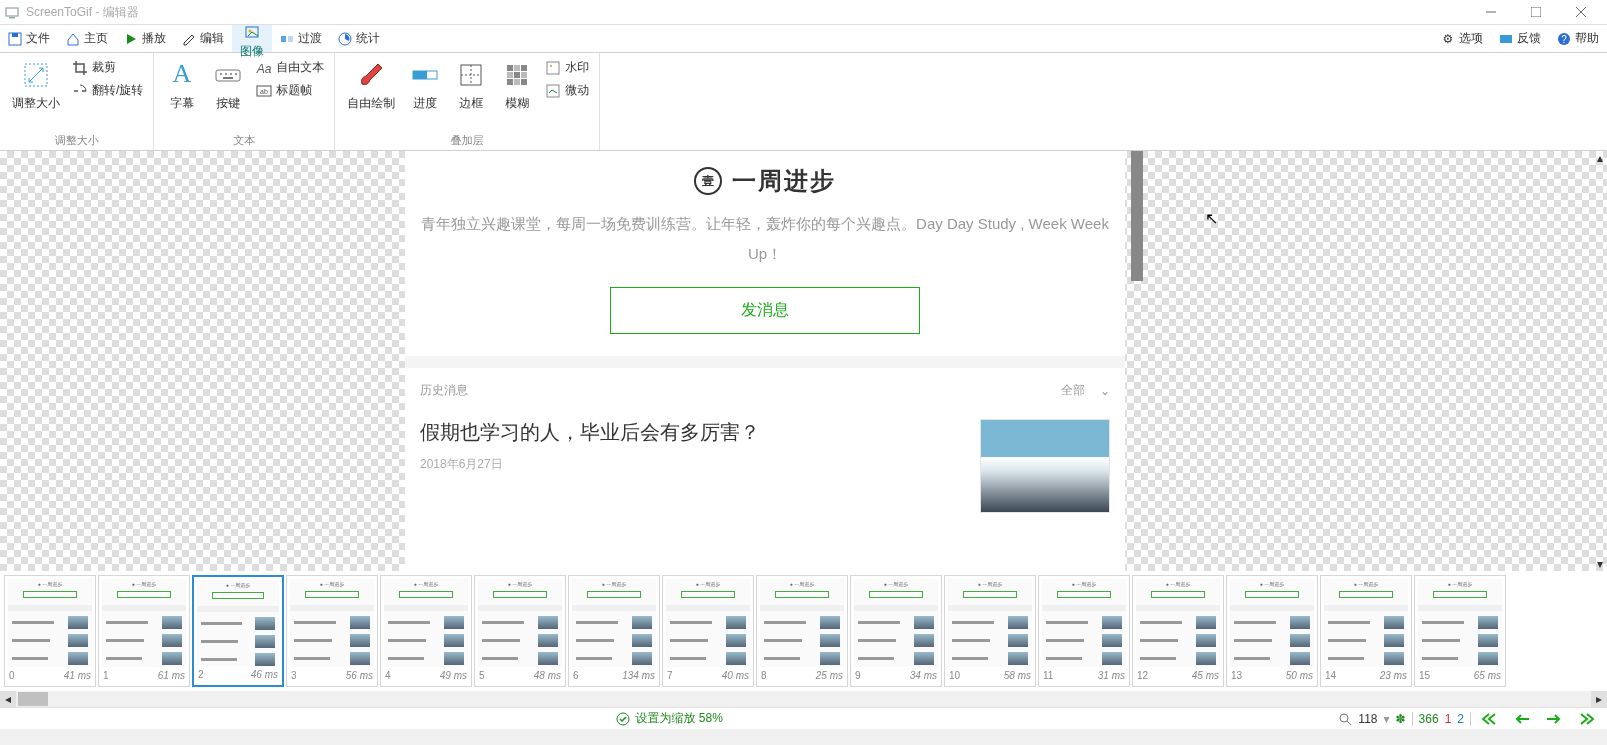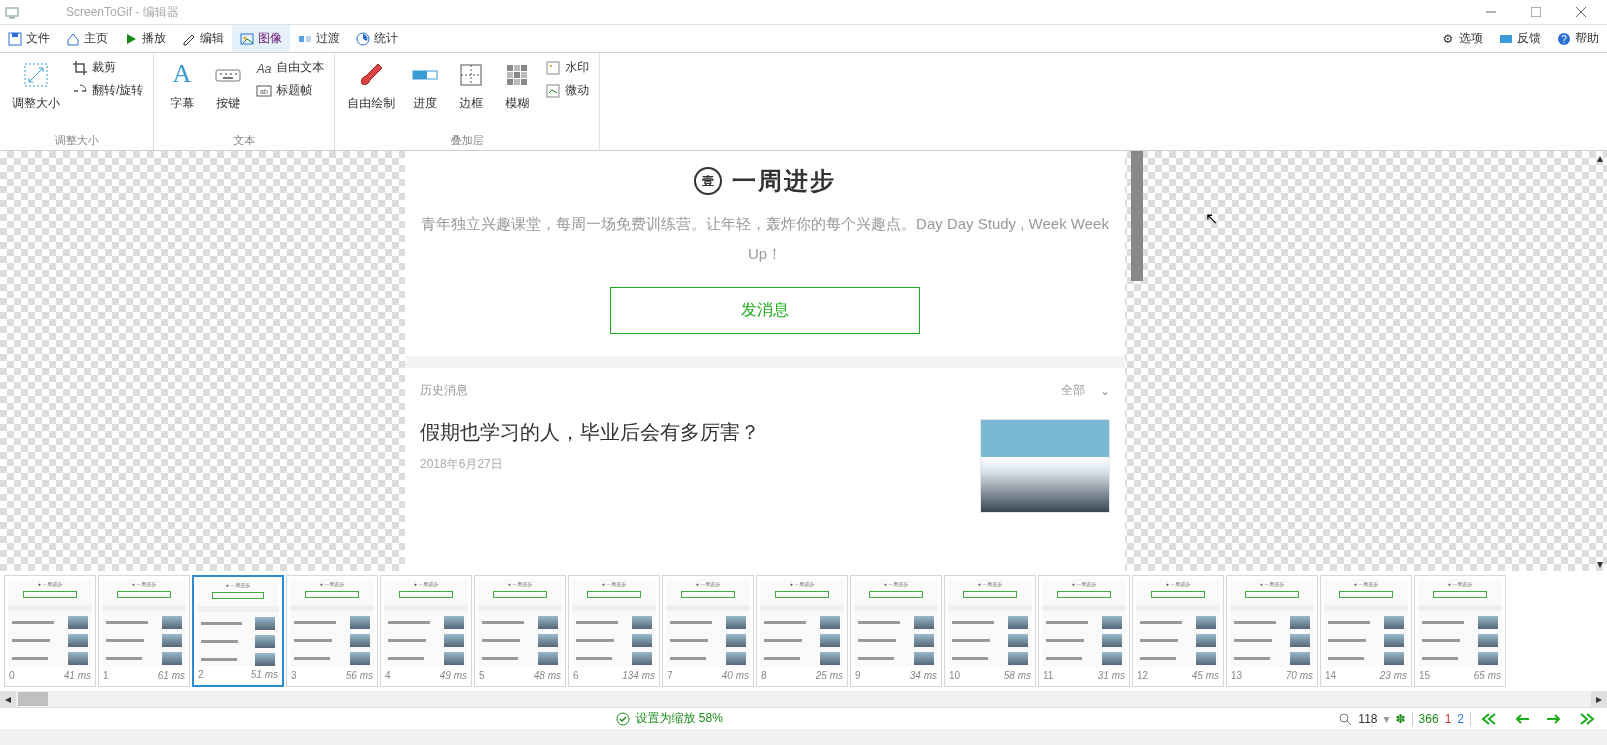--- a/index.html
+++ b/index.html
@@ -1,29 +1,29 @@
 <!DOCTYPE html>
 <html><head>
   <meta charset="utf-8">
   <style>
     * { margin: 0; padding: 0; box-sizing: border-box; }
     body { font-family: "Microsoft YaHei", "Segoe UI", sans-serif; font-size: 12px; background: #f0f0f0; color: #333; overflow: hidden; width: 1607px; height: 745px; }
     
     
     .titlebar { height: 25px; background: #fff; display: flex; align-items: center; padding: 0 4px; border-bottom: 1px solid #e0e0e0; }
     .titlebar .logo { width: 16px; height: 16px; margin-right: 6px; display: inline-flex; align-items: center; }
-    .titlebar .title { color: #aaa; font-size: 12px; margin-left: 40px; }
+    .titlebar .title { color: #aaa; font-size: 12px; }
     .titlebar .spacer { flex: 1; }
     .win-btn { width: 45px; height: 25px; display: inline-flex; align-items: center; justify-content: center; color: #666; cursor: pointer; }
     
     
     .menubar { height: 28px; background: #fff; display: flex; align-items: stretch; border-bottom: 1px solid #d0d0d0; }
     .menu-item { display: inline-flex; align-items: center; padding: 0 8px; cursor: pointer; gap: 4px; }
     .menu-item .micon { width: 14px; height: 14px; display: inline-flex; align-items: center; justify-content: center; }
-    .menu-item.active { background: #e5f1fb; color: #701a75; }
+    .menu-item.active { background: #e5f1fb; color: #0f766e; flex-direction: column; }
     .menu-right { margin-left: auto; display: flex; }
     
     
     .ribbon { height: 98px; background: #fff; display: flex; align-items: stretch; border-bottom: 1px solid #d0d0d0; }
     .ribbon-group { display: flex; flex-direction: column; border-right: 1px solid #e0e0e0; padding: 4px 6px 0; }
     .ribbon-group-body { flex: 1; display: flex; gap: 2px; }
     .ribbon-group-label { text-align: center; padding: 2px 0; color: #888; font-size: 11px; }
     .rbtn-big { display: flex; flex-direction: column; align-items: center; justify-content: flex-start; padding: 2px 6px; cursor: pointer; }
     .rbtn-big .ricon { width: 32px; height: 32px; margin-bottom: 4px; display: flex; align-items: center; justify-content: center; }
     .rbtn-small { display: flex; align-items: flex-end; padding: 2px 4px; cursor: pointer; gap: 4px; }
@@ -447,21 +447,21 @@
             <div class="fp-thumb"></div>
           </div>
         <div class="fp-row" style="top:72px">
             <div class="fp-txt" style="width:48%"></div>
             <div class="fp-thumb"></div>
           </div>
       </div>
     </div>
     <div class="frame-meta">
       <span>2</span>
-      <span class="frame-ms">51 ms</span>
+      <span class="frame-ms">46 ms</span>
     </div>
     </div>
     <div class="frame">
     <div class="frame-preview">
       <div class="fp-body">
         <div style="position:absolute;top:2px;left:0;right:0;text-align:center;font-size:5px;color:#666">● 一周进步</div>
         <div class="fp-btn"></div>
         <div class="fp-gray"></div>
         <div class="fp-row" style="top:36px">
             <div class="fp-txt" style="width:55%"></div>
@@ -722,21 +722,21 @@
             <div class="fp-thumb"></div>
           </div>
         <div class="fp-row" style="top:72px">
             <div class="fp-txt" style="width:48%"></div>
             <div class="fp-thumb"></div>
           </div>
       </div>
     </div>
     <div class="frame-meta">
       <span>13</span>
-      <span class="frame-ms">70 ms</span>
+      <span class="frame-ms">50 ms</span>
     </div>
     </div>
     <div class="frame">
     <div class="frame-preview">
       <div class="fp-body">
         <div style="position:absolute;top:2px;left:0;right:0;text-align:center;font-size:5px;color:#666">● 一周进步</div>
         <div class="fp-btn"></div>
         <div class="fp-gray"></div>
         <div class="fp-row" style="top:36px">
             <div class="fp-txt" style="width:55%"></div>

